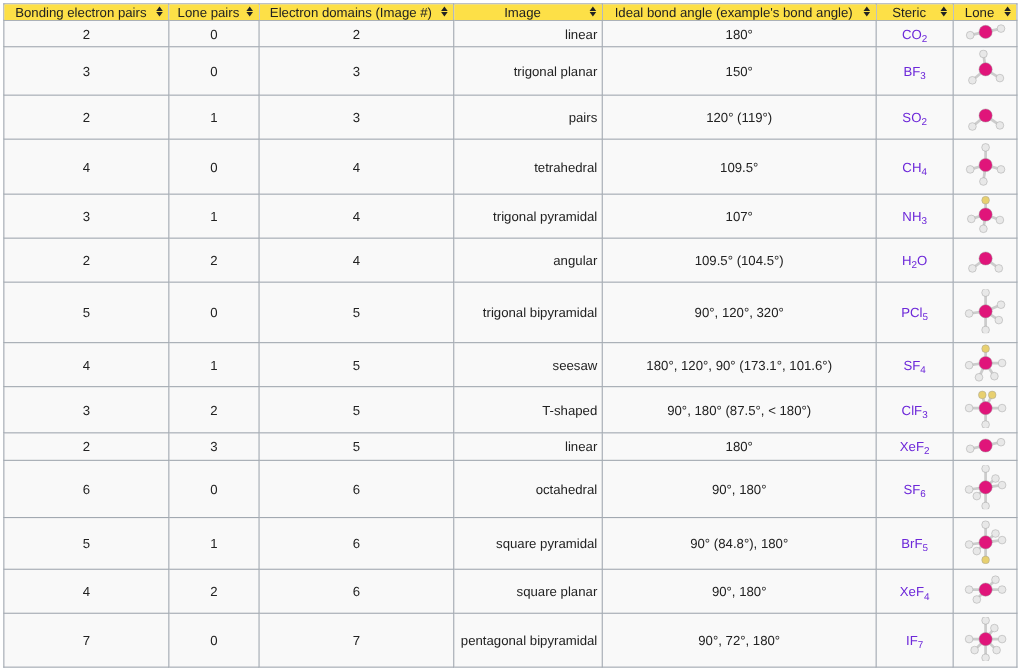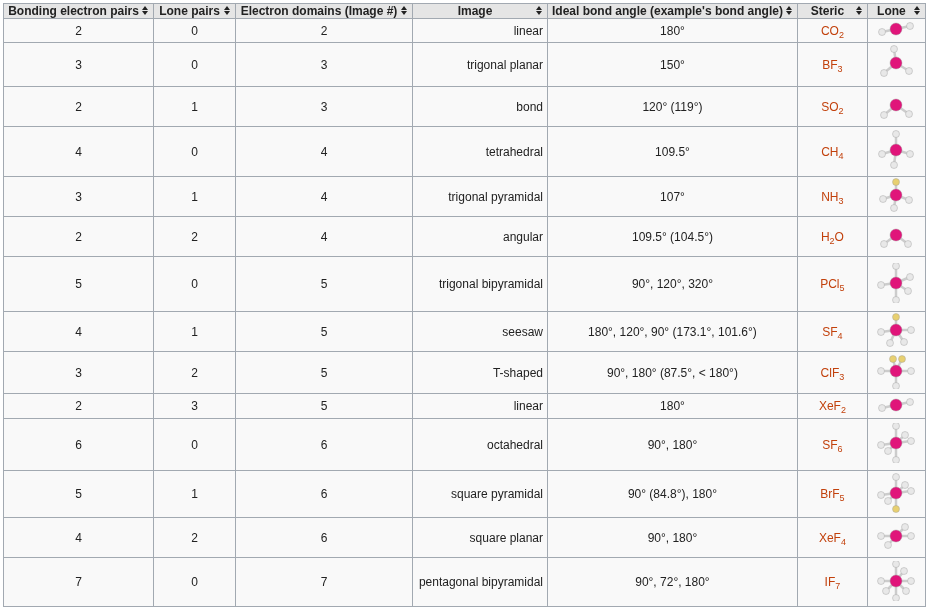--- a/index.html
+++ b/index.html
@@ -10,41 +10,41 @@
     background: #f9f9f9;
     font-size: 12px;
     color: #222;
   }
   table.wikitable th, table.wikitable td {
     border: 1px solid #a2a9b1;
     padding: 0 4px;
     box-sizing: border-box;
   }
   table.wikitable th {
-    background: #e5e5e5;
-    font-weight: bold;
+    background: #fde047;
+    font-weight: normal;
     text-align: center;
     height: 14px;
     white-space: nowrap;
     position: relative;
     padding-right: 14px;
   }
   th .sort-icon {
     position: absolute; right: 4px; top: 50%;
     width: 7px; height: 9px; margin-top: -5px;
   }
   th .sort-icon::before, th .sort-icon::after {
     content: ""; position: absolute; left: 0;
     border-left: 3.5px solid transparent; border-right: 3.5px solid transparent;
   }
   th .sort-icon::before { top: 0; border-bottom: 4px solid #222; }
   th .sort-icon::after { bottom: 0; border-top: 4px solid #222; }
   td.c { text-align: center; }
   td.l { text-align: right; }
-  td a.formula { color: #c2410c; text-decoration: none; }
+  td a.formula { color: #6d28d9; text-decoration: none; }
   td sub { font-size: 9px; vertical-align: -3px; line-height: 0; }
   td.img { text-align: center; padding: 0; }
   .mol { display: inline-block; vertical-align: middle; }
 </style>
 </head>
 <body>
 
 <table class="wikitable">
   <thead>
     <tr>
@@ -87,21 +87,21 @@
               <circle cx="8" cy="28" r="3.5" fill="#e8e8e8" stroke="#999" stroke-width="0.4"></circle>
               <line x1="20" y1="18" x2="33" y2="26" stroke="#ccc" stroke-width="2.5"></line>
               <circle cx="33" cy="26" r="3.5" fill="#e8e8e8" stroke="#999" stroke-width="0.4"></circle>
               <circle cx="20" cy="18" r="6" fill="#e0157a" stroke="#999" stroke-width="0.4"></circle>
             </svg></span></td>
   </tr>
       <tr style="height: 36px;">
     <td class="c">2</td>
     <td class="c">1</td>
     <td class="c">3</td>
-    <td class="l">bond</td>
+    <td class="l">pairs</td>
     <td class="c">120° (119°)</td>
     <td class="c"><a class="formula" href="#"><span class="fb">SO</span><sub class="fs">2</sub><span class="ft"></span></a></td>
     <td class="img"><span class="mol"><svg width="40" height="36" viewBox="0 0 40 36">
               <line x1="20" y1="18" x2="8" y2="28" stroke="#ccc" stroke-width="2.5"></line>
               <circle cx="8" cy="28" r="3.5" fill="#e8e8e8" stroke="#999" stroke-width="0.4"></circle>
               <line x1="20" y1="18" x2="33" y2="27" stroke="#ccc" stroke-width="2.5"></line>
               <circle cx="33" cy="27" r="3.5" fill="#e8e8e8" stroke="#999" stroke-width="0.4"></circle>
               <circle cx="20" cy="18" r="6" fill="#e0157a" stroke="#999" stroke-width="0.4"></circle>
             </svg></span></td>
   </tr>

